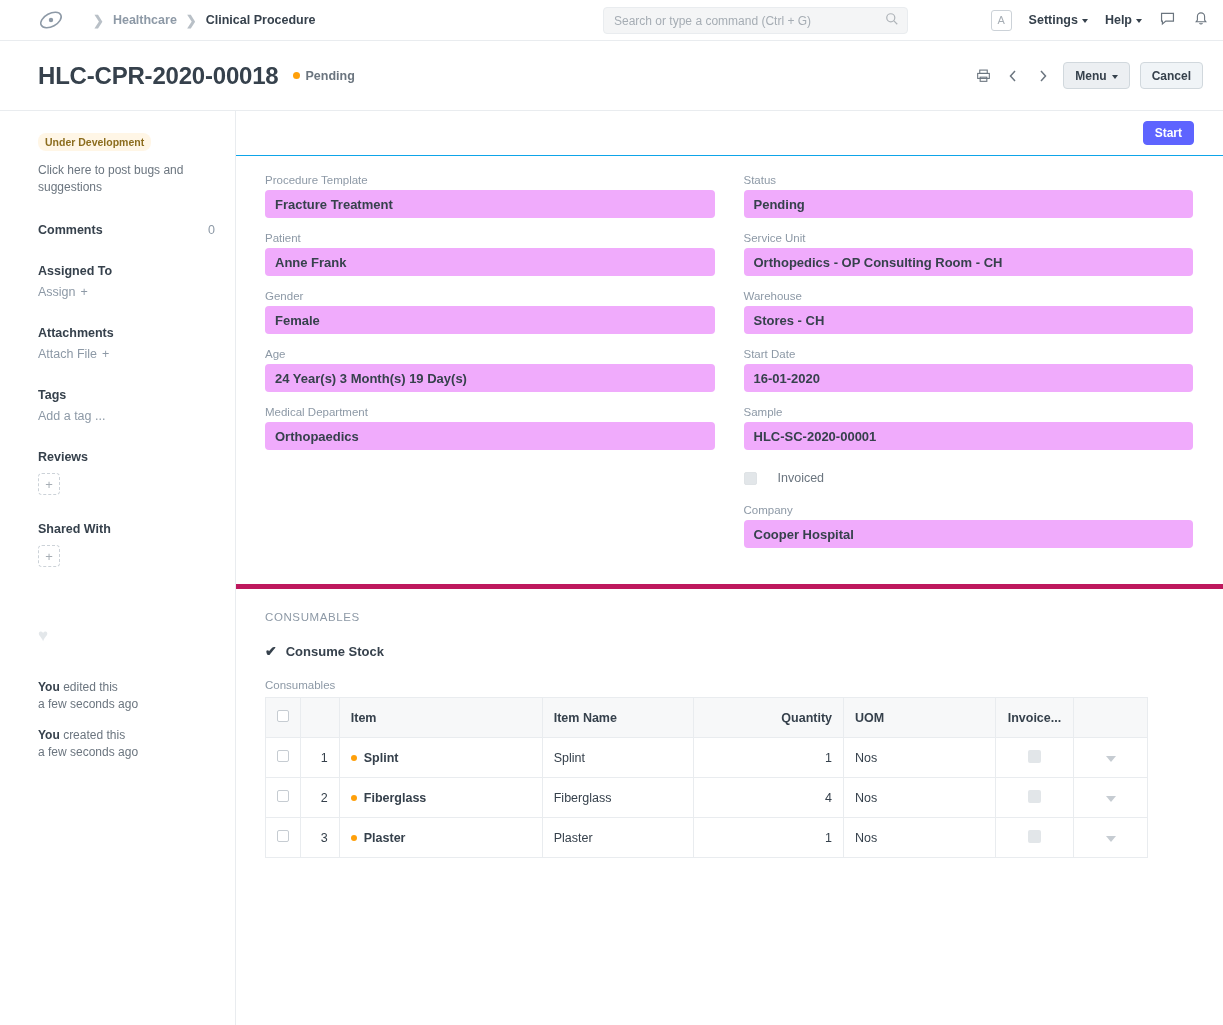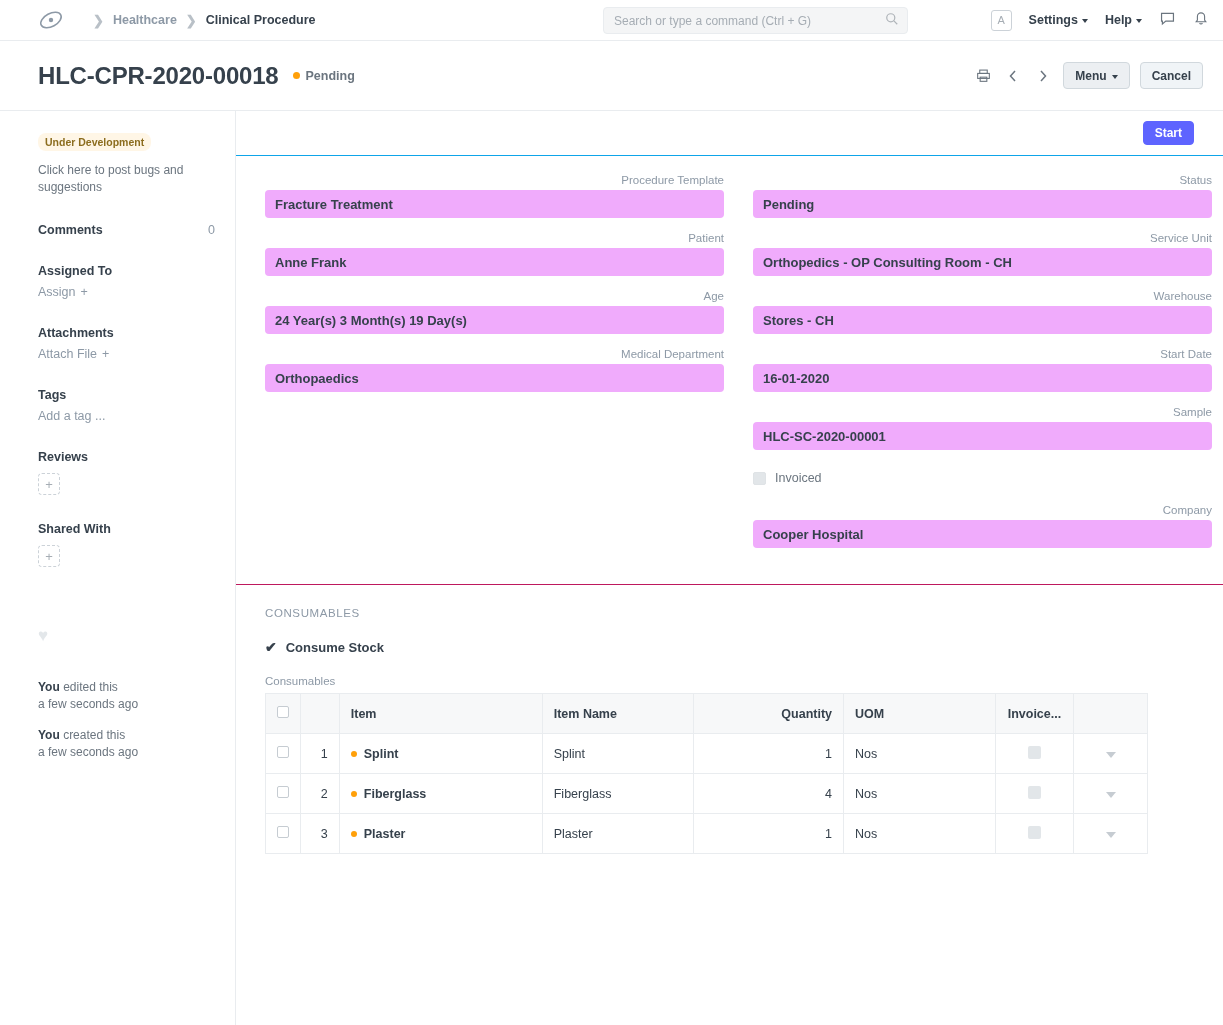--- a/index.html
+++ b/index.html
@@ -202,44 +202,43 @@
     border: 1px solid #5e64ff;
     height: 24px;
     border-radius: 4px;
     font-size: 12px;
     font-weight: bold;
     display: flex; align-items: center; justify-content: center;
     padding: 0 11px;
   }
   .cols {
     display: flex;
-    padding: 18px 11px 22px 29px;
+    padding: 18px 30px 22px 29px;
     gap: 29px;
-    border-bottom: 1px solid #be185d;
-    text-align: right;
+    border-bottom: 5px solid #be185d;
   }
   .col { flex: 1; }
   .field { margin-bottom: 14px; }
   .field-label {
     font-size: 11.5px;
     color: #8d99a6;
     margin-bottom: 4px;
   }
   .field-value {
     background: #f0abfc;
     border-radius: 4px;
     height: 28px;
     display: flex; align-items: center;
     padding: 0 10px;
     font-size: 13px;
     font-weight: bold;
     color: #36414c;
   }
   .checkfield {
-    display: flex; align-items: center; gap: 9px;
+    display: flex; align-items: center; gap: 21px;
     height: 28px;
     margin-bottom: 12px;
   }
   .cbox {
     width: 13px; height: 13px;
     background: #e2e6e9;
     border-radius: 2px;
     border: 1px solid #dfe3e6;
   }
   .checkfield span { font-size: 12.5px; color: #6b757f; }
@@ -467,20 +466,24 @@
     <div class="cols">
 
       <div class="col">
         <div class="field">
           <div class="field-label">Procedure Template</div>
           <div class="field-value">Fracture Treatment</div>
         </div>
         <div class="field">
           <div class="field-label">Patient</div>
           <div class="field-value">Anne Frank</div>
+        </div>
+        <div class="field">
+          <div class="field-label">Gender</div>
+          <div class="field-value">Female</div>
         </div>
         <div class="field">
           <div class="field-label">Age</div>
           <div class="field-value">24 Year(s) 3 Month(s) 19 Day(s)</div>
         </div>
         <div class="field">
           <div class="field-label">Medical Department</div>
           <div class="field-value">Orthopaedics</div>
         </div>
       </div>

